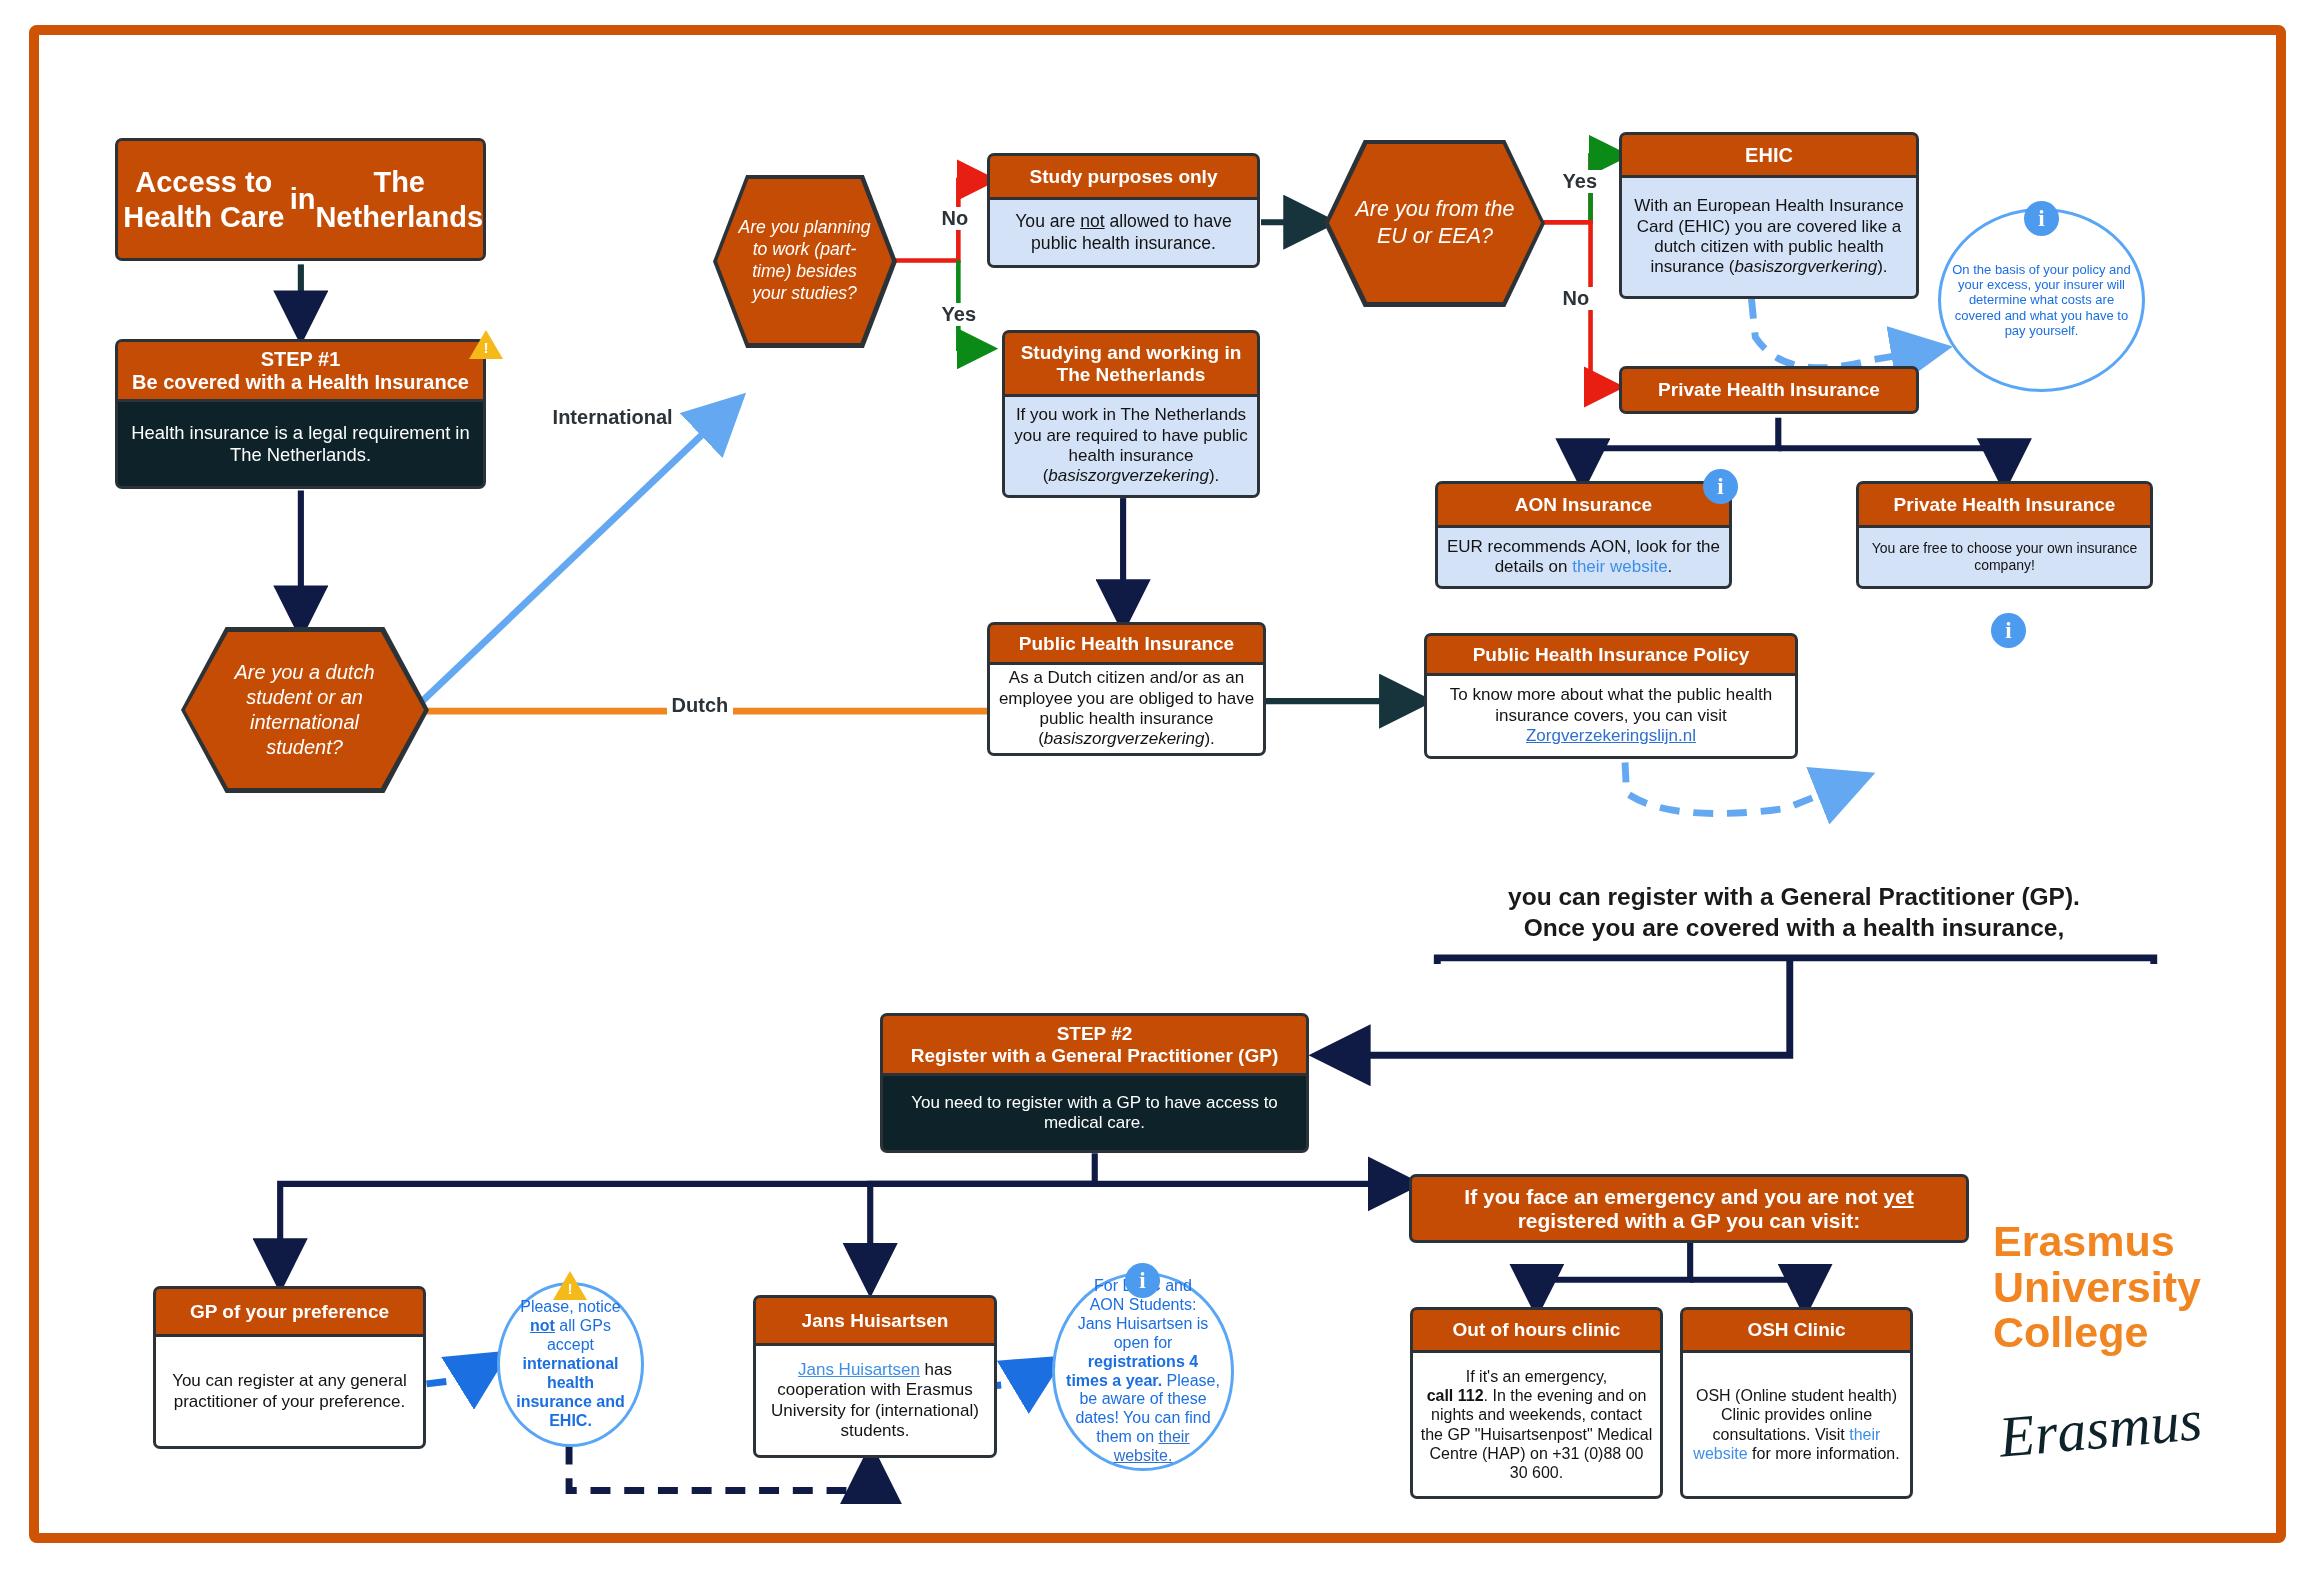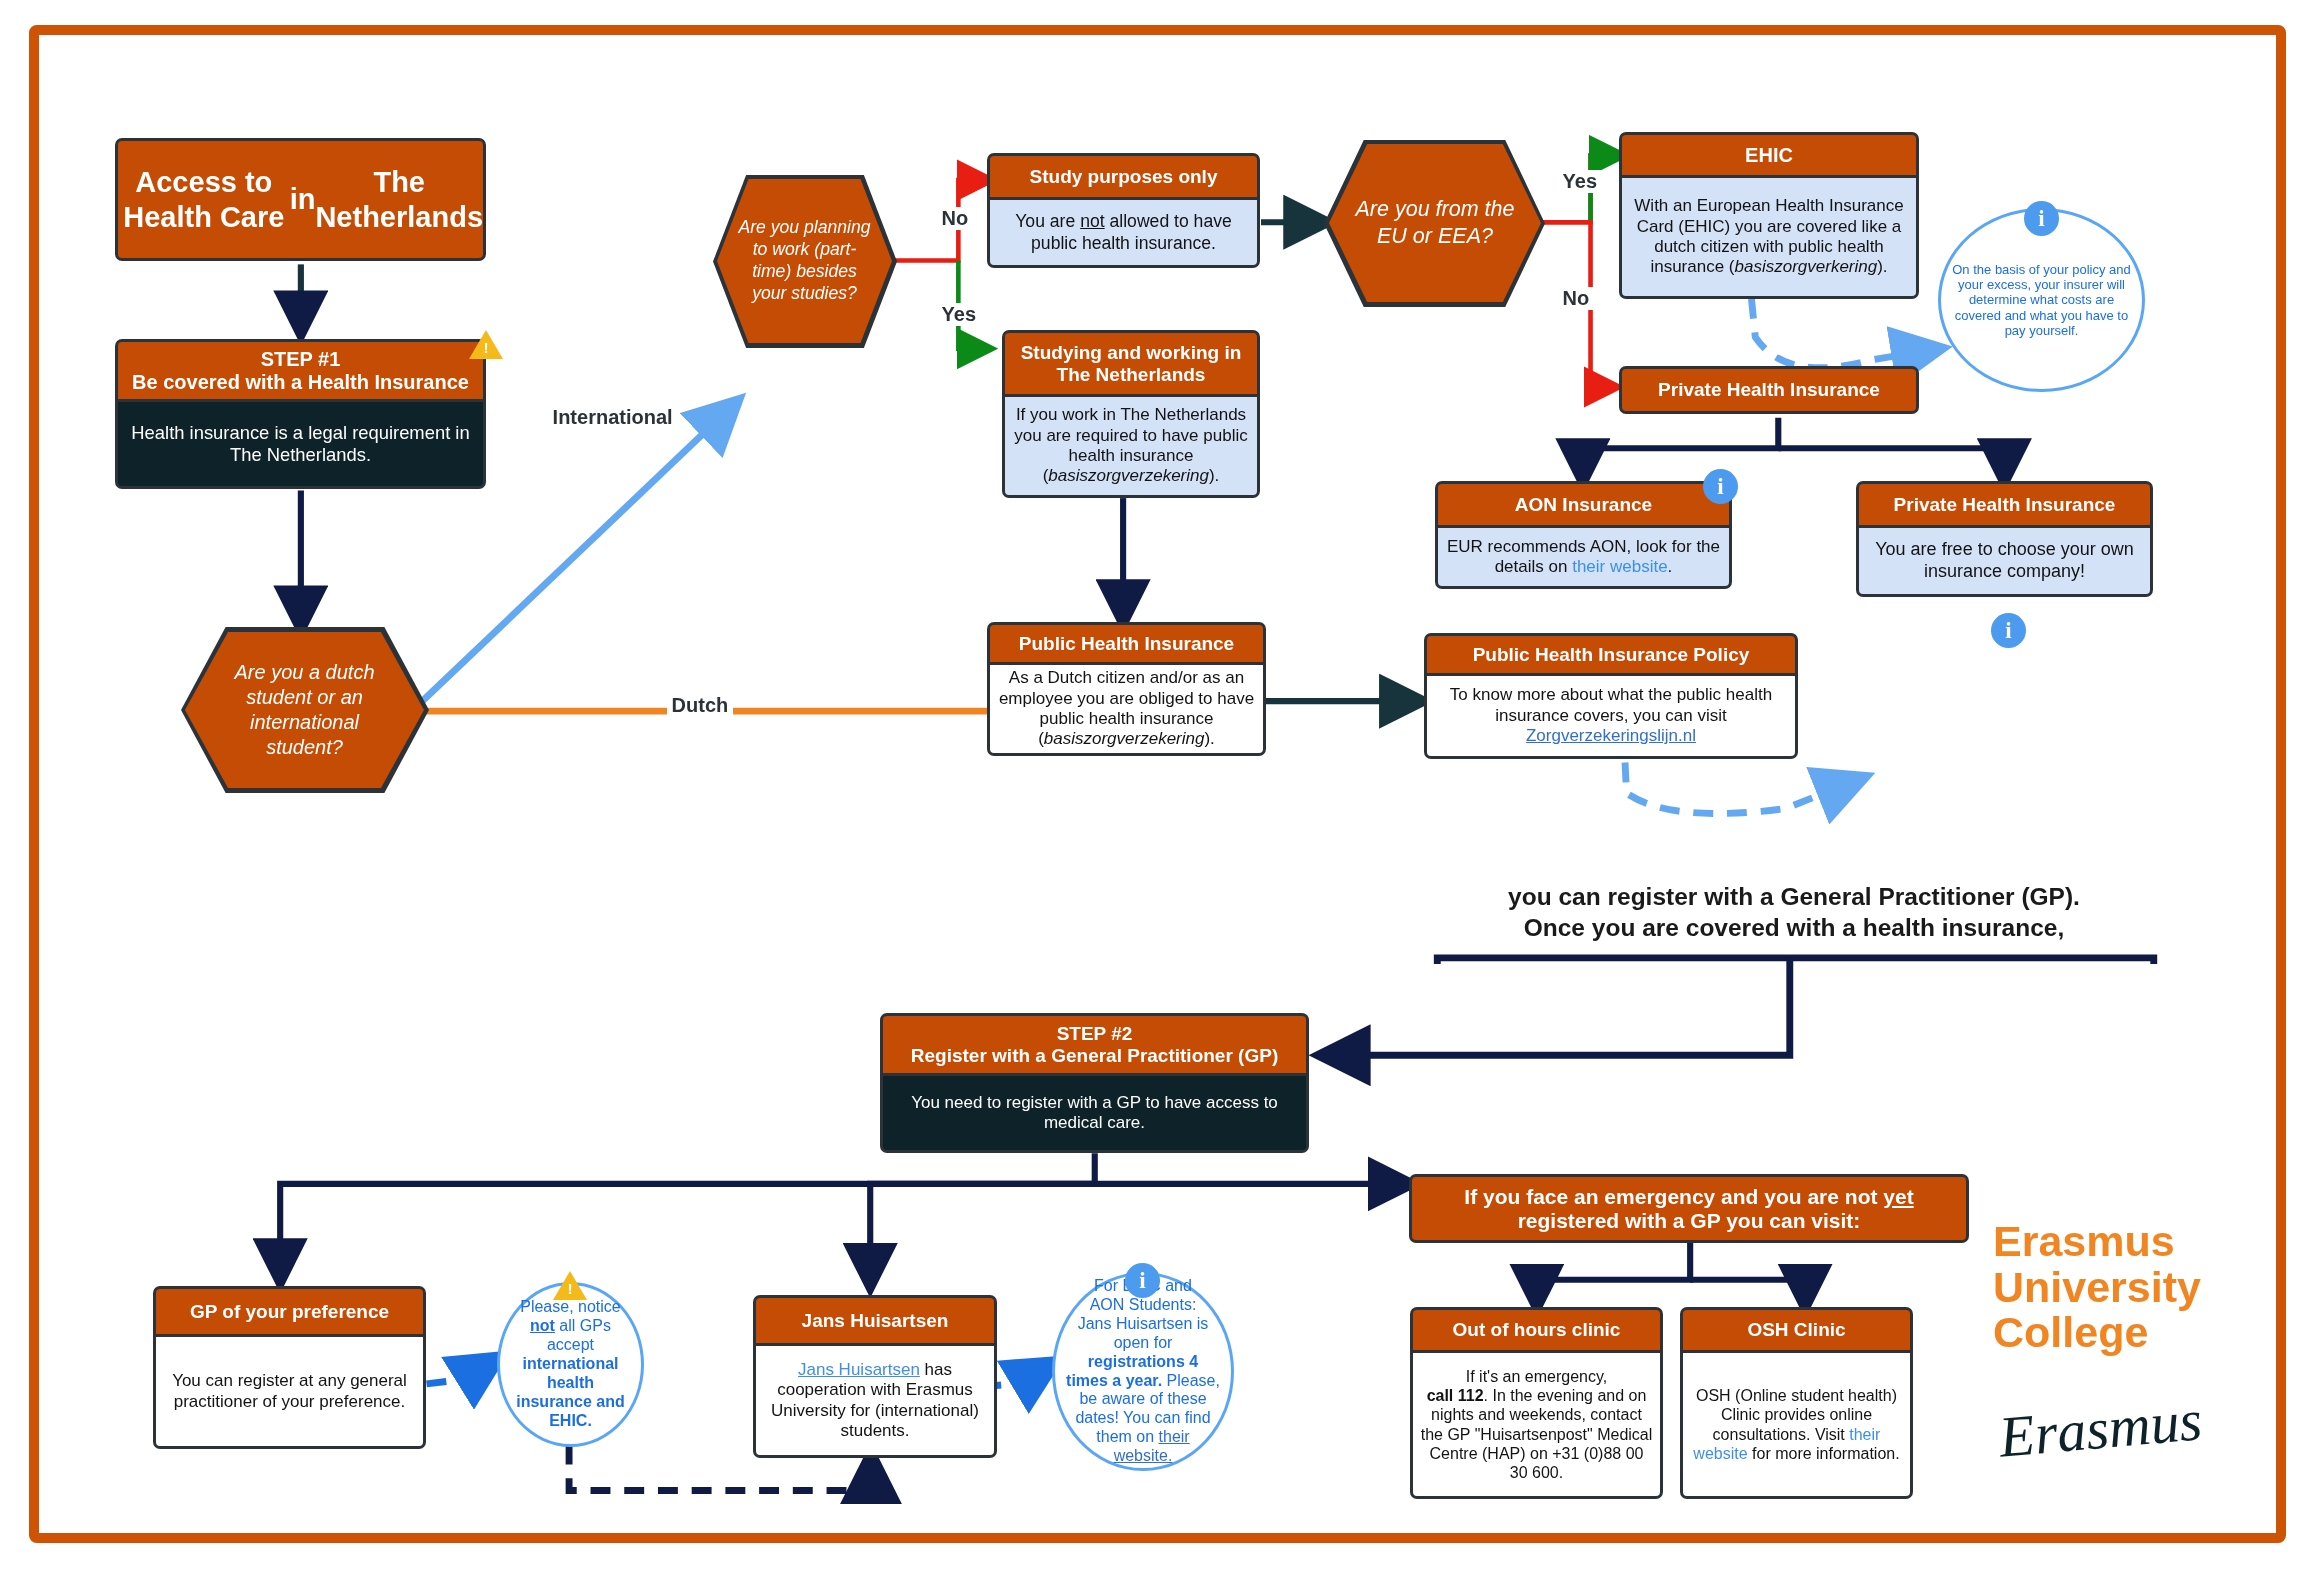--- a/index.html
+++ b/index.html
@@ -205,21 +205,21 @@
   <div class="node" style="left:1435px;top:481px;width:297px;height:109px;">
     <div class="hdr joined" style="width:100%;height:44px;font-size:19px;">AON Insurance</div>
     <div class="body joined" style="width:100%;height:64px;font-size:17px;">
       <span><span>EUR recommends AON, look for the details on </span><a class="lk" href="#">their website</a><span>.</span></span>
     </div>
   </div>
   <div class="badge" style="left:1703px;top:469px;">i</div>
 
   <div class="node" style="left:1856px;top:481px;width:297px;height:109px;">
     <div class="hdr joined" style="width:100%;height:44px;font-size:19px;">Private Health Insurance</div>
-    <div class="body joined" style="width:100%;height:72px;font-size:18px;">You are free to choose your own insurance company!</div>
+    <div class="body joined" style="width:100%;height:64px;font-size:14px;">You are free to choose your own insurance company!</div>
   </div>
 
   <div class="node" style="left:987px;top:622px;width:279px;height:134px;">
     <div class="hdr joined" style="width:100%;height:40px;font-size:19px;">Public Health Insurance</div>
     <div class="body white joined" style="width:100%;height:94px;font-size:17px;">
       <span><span>As a Dutch citizen and/or as an employee you are obliged to have public health insurance (</span><i>basiszorgverzekering</i><span>).</span></span>
     </div>
   </div>
 
   <div class="node" style="left:1424px;top:633px;width:374px;height:126px;">

